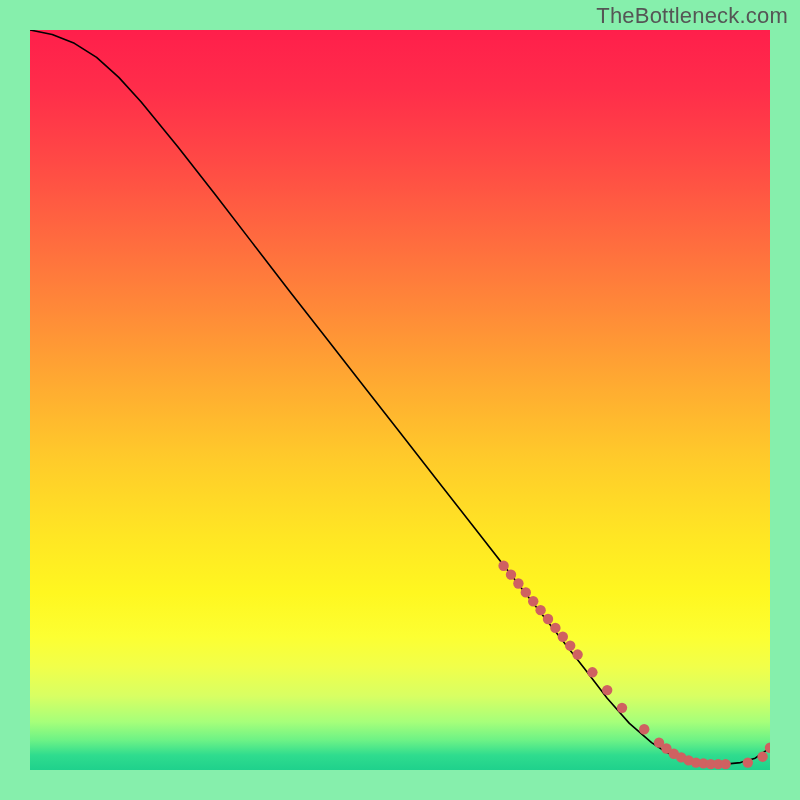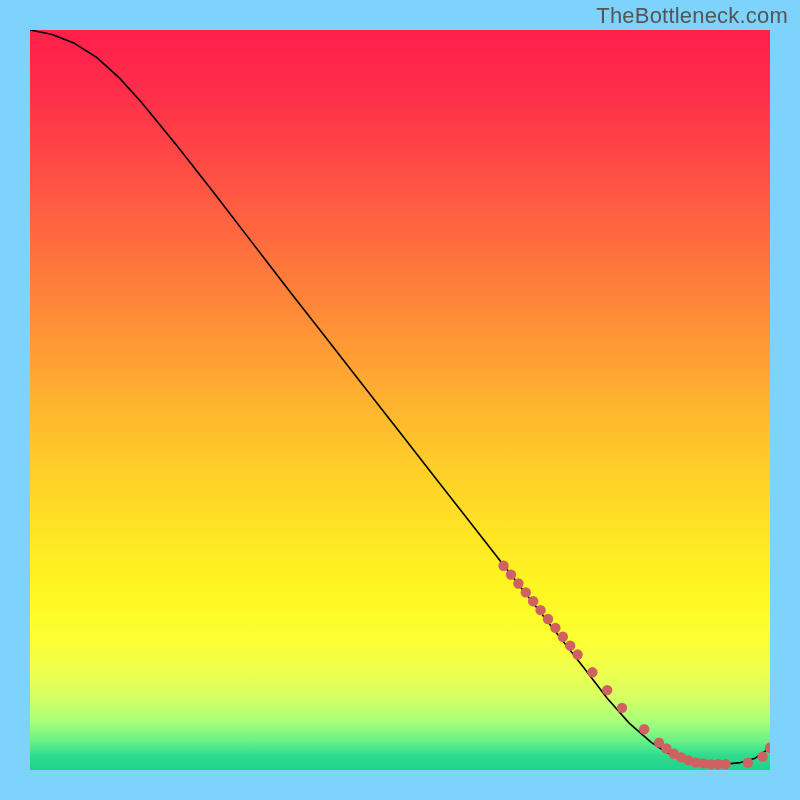--- a/index.html
+++ b/index.html
@@ -8,21 +8,21 @@
     width: 800px;
     height: 800px;
     background: #000000;
     overflow: hidden;
     font-family: Arial, Helvetica, sans-serif;
   }
   .stage {
     position: relative;
     width: 800px;
     height: 800px;
-    background: #7dd3fc;
+    background: #86efac;
   }
   .watermark {
     position: absolute;
     top: 3px;
     right: 12px;
     color: #555555;
     font-size: 22px;
     font-weight: 500;
     letter-spacing: 0.2px;
     user-select: none;

